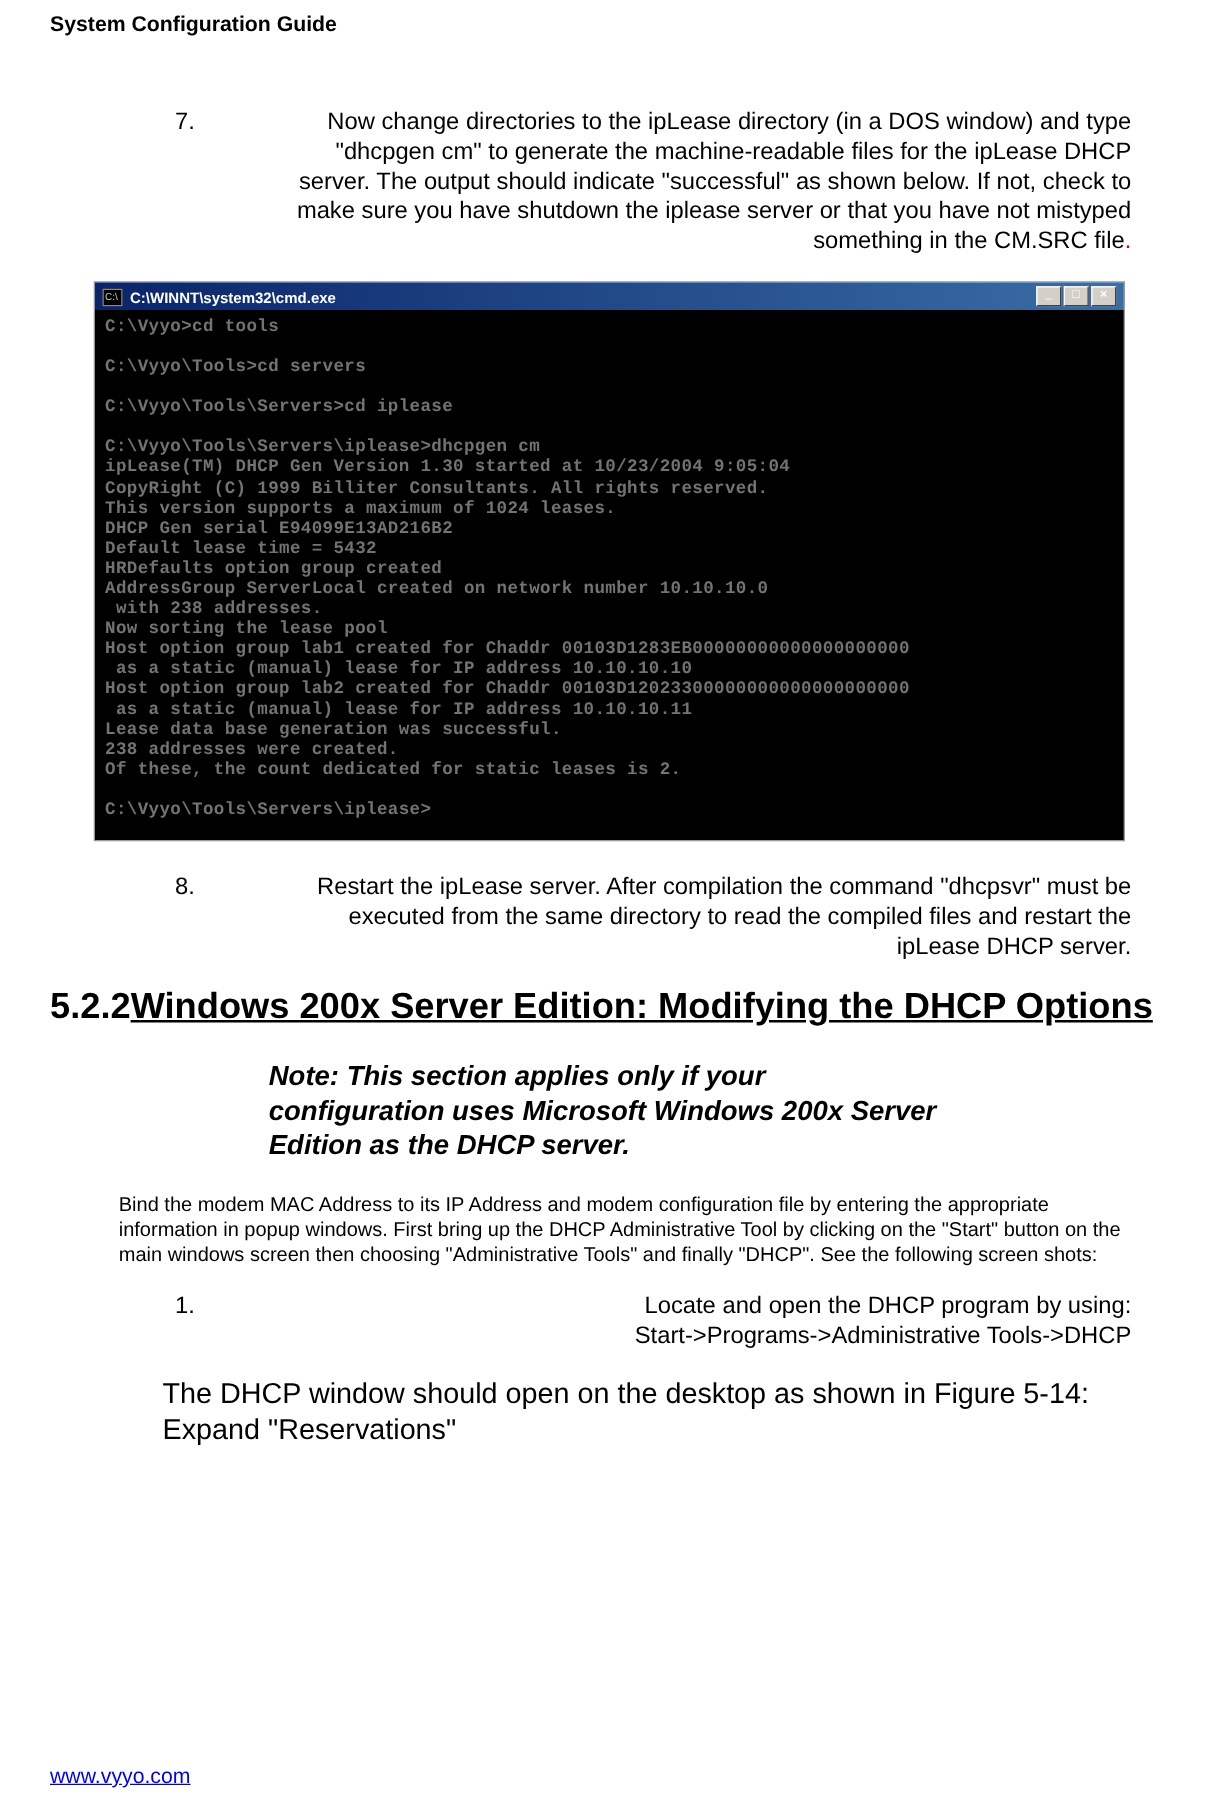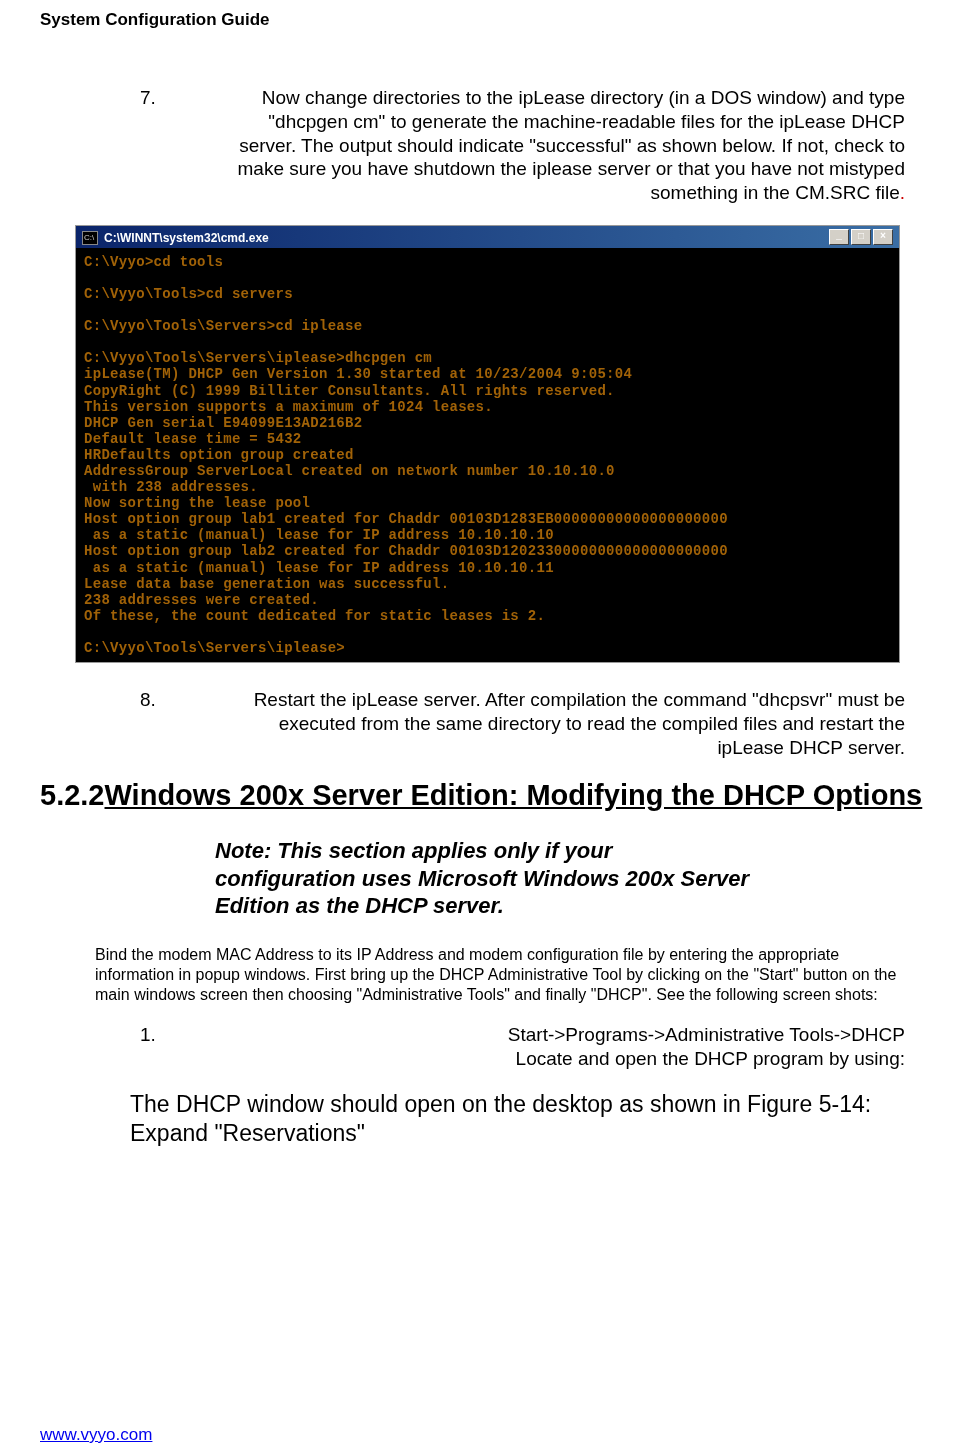--- a/index.html
+++ b/index.html
@@ -91,25 +91,25 @@
       border-right-color: #404040;
       border-bottom-color: #404040;
       font-size: 10px;
       text-align: center;
       line-height: 13px;
       font-family: "Courier New", monospace;
       font-weight: bold;
     }
     .terminal-body {
       background: #000;
-      color: #a16207;
+      color: #737373;
       font-family: "Lucida Console", "Courier New", monospace;
       font-size: 14px;
       font-weight: bold;
-      padding: 6px 8px 6px 8px;
+      padding: 6px 8px 16px 8px;
       white-space: pre;
       line-height: 1.15;
       letter-spacing: 0.3px;
     }
     .section-heading {
       font-size: 29px;
       font-weight: bold;
       margin-top: 20px;
       margin-bottom: 25px;
       display: flex;
@@ -139,21 +139,21 @@
     }
     .sub-para {
       font-size: 23px;
       line-height: 1.25;
       margin-left: 90px;
       margin-right: 40px;
       margin-bottom: 18px;
     }
     .footer {
       position: absolute;
-      bottom: 6px;
+      bottom: 20px;
       left: 0;
       right: 0;
       display: flex;
       justify-content: space-between;
       padding: 0 40px;
       font-size: 17px;
     }
     .footer-left {
       color: #0000ee;
       text-decoration: underline;
@@ -226,22 +226,22 @@
 
 <div class="note-block">
   <span>Note</span><span>: This section applies only if your configuration uses Microsoft Windows 200x Server Edition as the DHCP server.</span>
 </div>
 
 <div class="paragraph">Bind the modem MAC Address to its IP Address and modem configuration file by entering the appropriate information in popup windows.  First bring up the DHCP Administrative Tool by clicking on the "Start" button on the main windows screen then choosing "Administrative Tools" and finally "DHCP".  See the following screen shots:</div>
 
 <div class="body-text numbered">
   <div class="num">1.</div>
   <div class="content">
+    <div>Locate and open the DHCP program by using:</div>
     <div>Start-&gt;Programs-&gt;Administrative Tools-&gt;DHCP</div>
-    <div>Locate and open the DHCP program by using:</div>
   </div>
 </div>
 
 <div class="sub-para">The DHCP window should open on the desktop as shown in Figure 5-14: Expand "Reservations"</div>
 
 <div class="footer">
   <div class="footer-left">www.vyyo.com</div>
 </div>
 
 </body></html>

